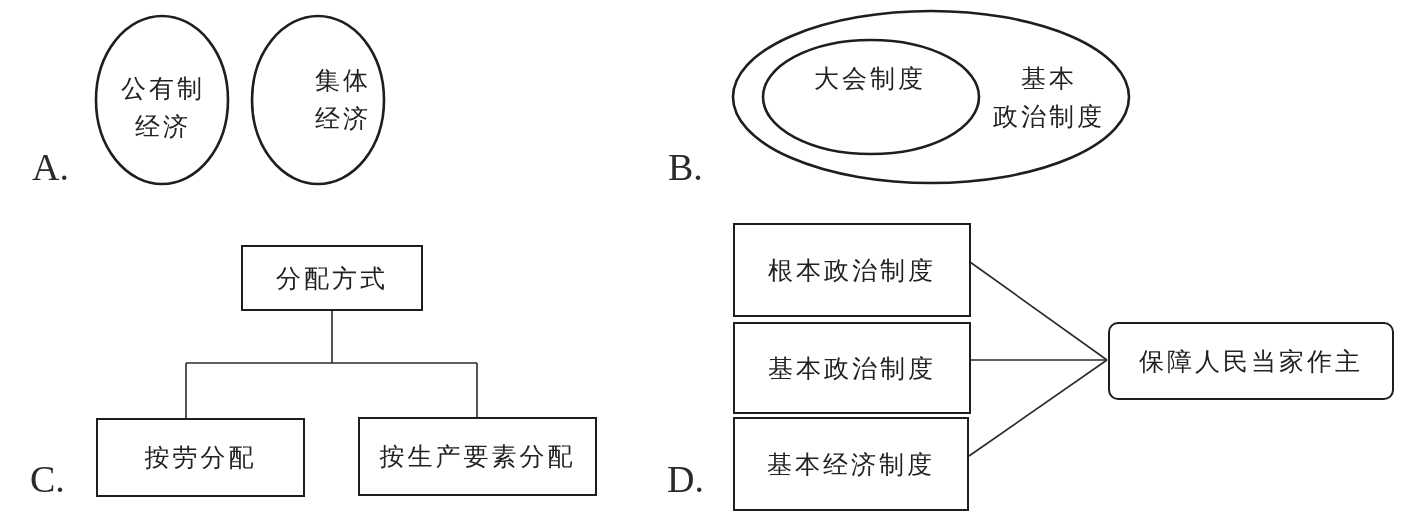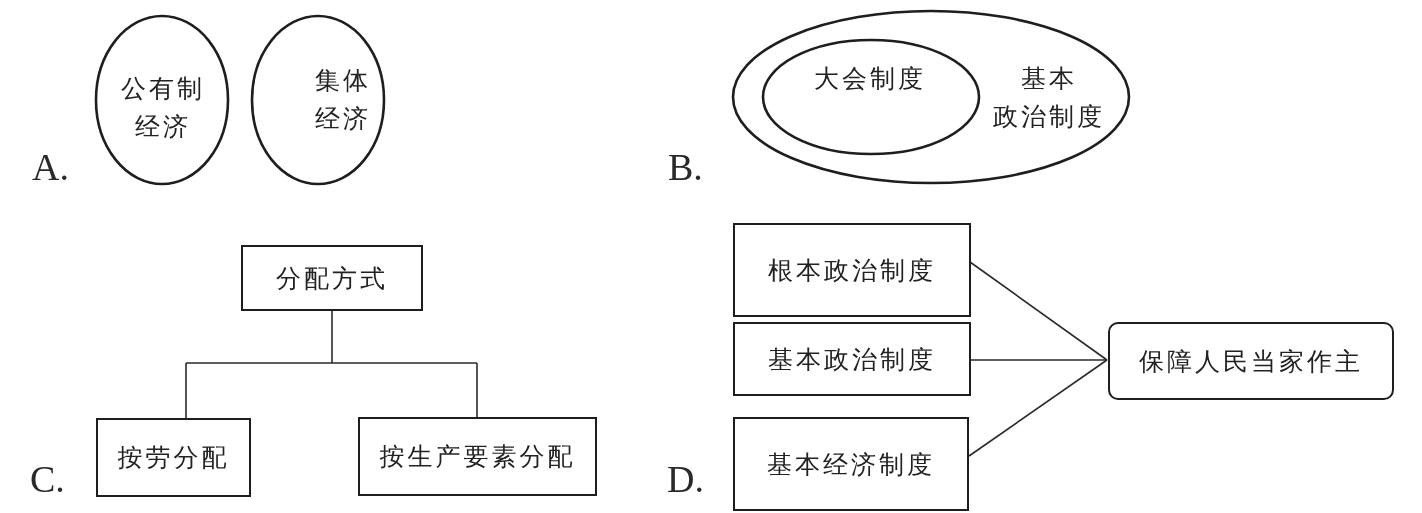--- a/index.html
+++ b/index.html
@@ -95,20 +95,20 @@
 <div class="ell-text" style="left:780px; top:60px; width:180px;">
   <div>大会制度</div>
 </div>
 <div class="ell-text" style="left:982px; top:60px; width:134px;">
   <div>基本</div>
   <div>政治制度</div>
 </div>
 
 <div class="option-label" style="left:30px; top:460px;">C.</div>
 <div class="box" style="left:241px; top:245px; width:182px; height:66px;">分配方式</div>
-<div class="box" style="left:96px; top:418px; width:155px; height:79px;">按劳分配</div>
+<div class="box" style="left:96px; top:418px; width:209px; height:79px;">按劳分配</div>
 <div class="box" style="left:358px; top:417px; width:239px; height:79px;">按生产要素分配</div>
 
 <div class="option-label" style="left:667px; top:460px;">D.</div>
 <div class="box" style="left:733px; top:223px; width:238px; height:94px;">根本政治制度</div>
-<div class="box" style="left:733px; top:322px; width:238px; height:74px;">基本政治制度</div>
+<div class="box" style="left:733px; top:322px; width:238px; height:92px;">基本政治制度</div>
 <div class="box" style="left:733px; top:417px; width:236px; height:94px;">基本经济制度</div>
 <div class="box" style="left:1108px; top:322px; width:286px; height:78px;border-radius:10px;">保障人民当家作主</div>
 
 </body></html>

